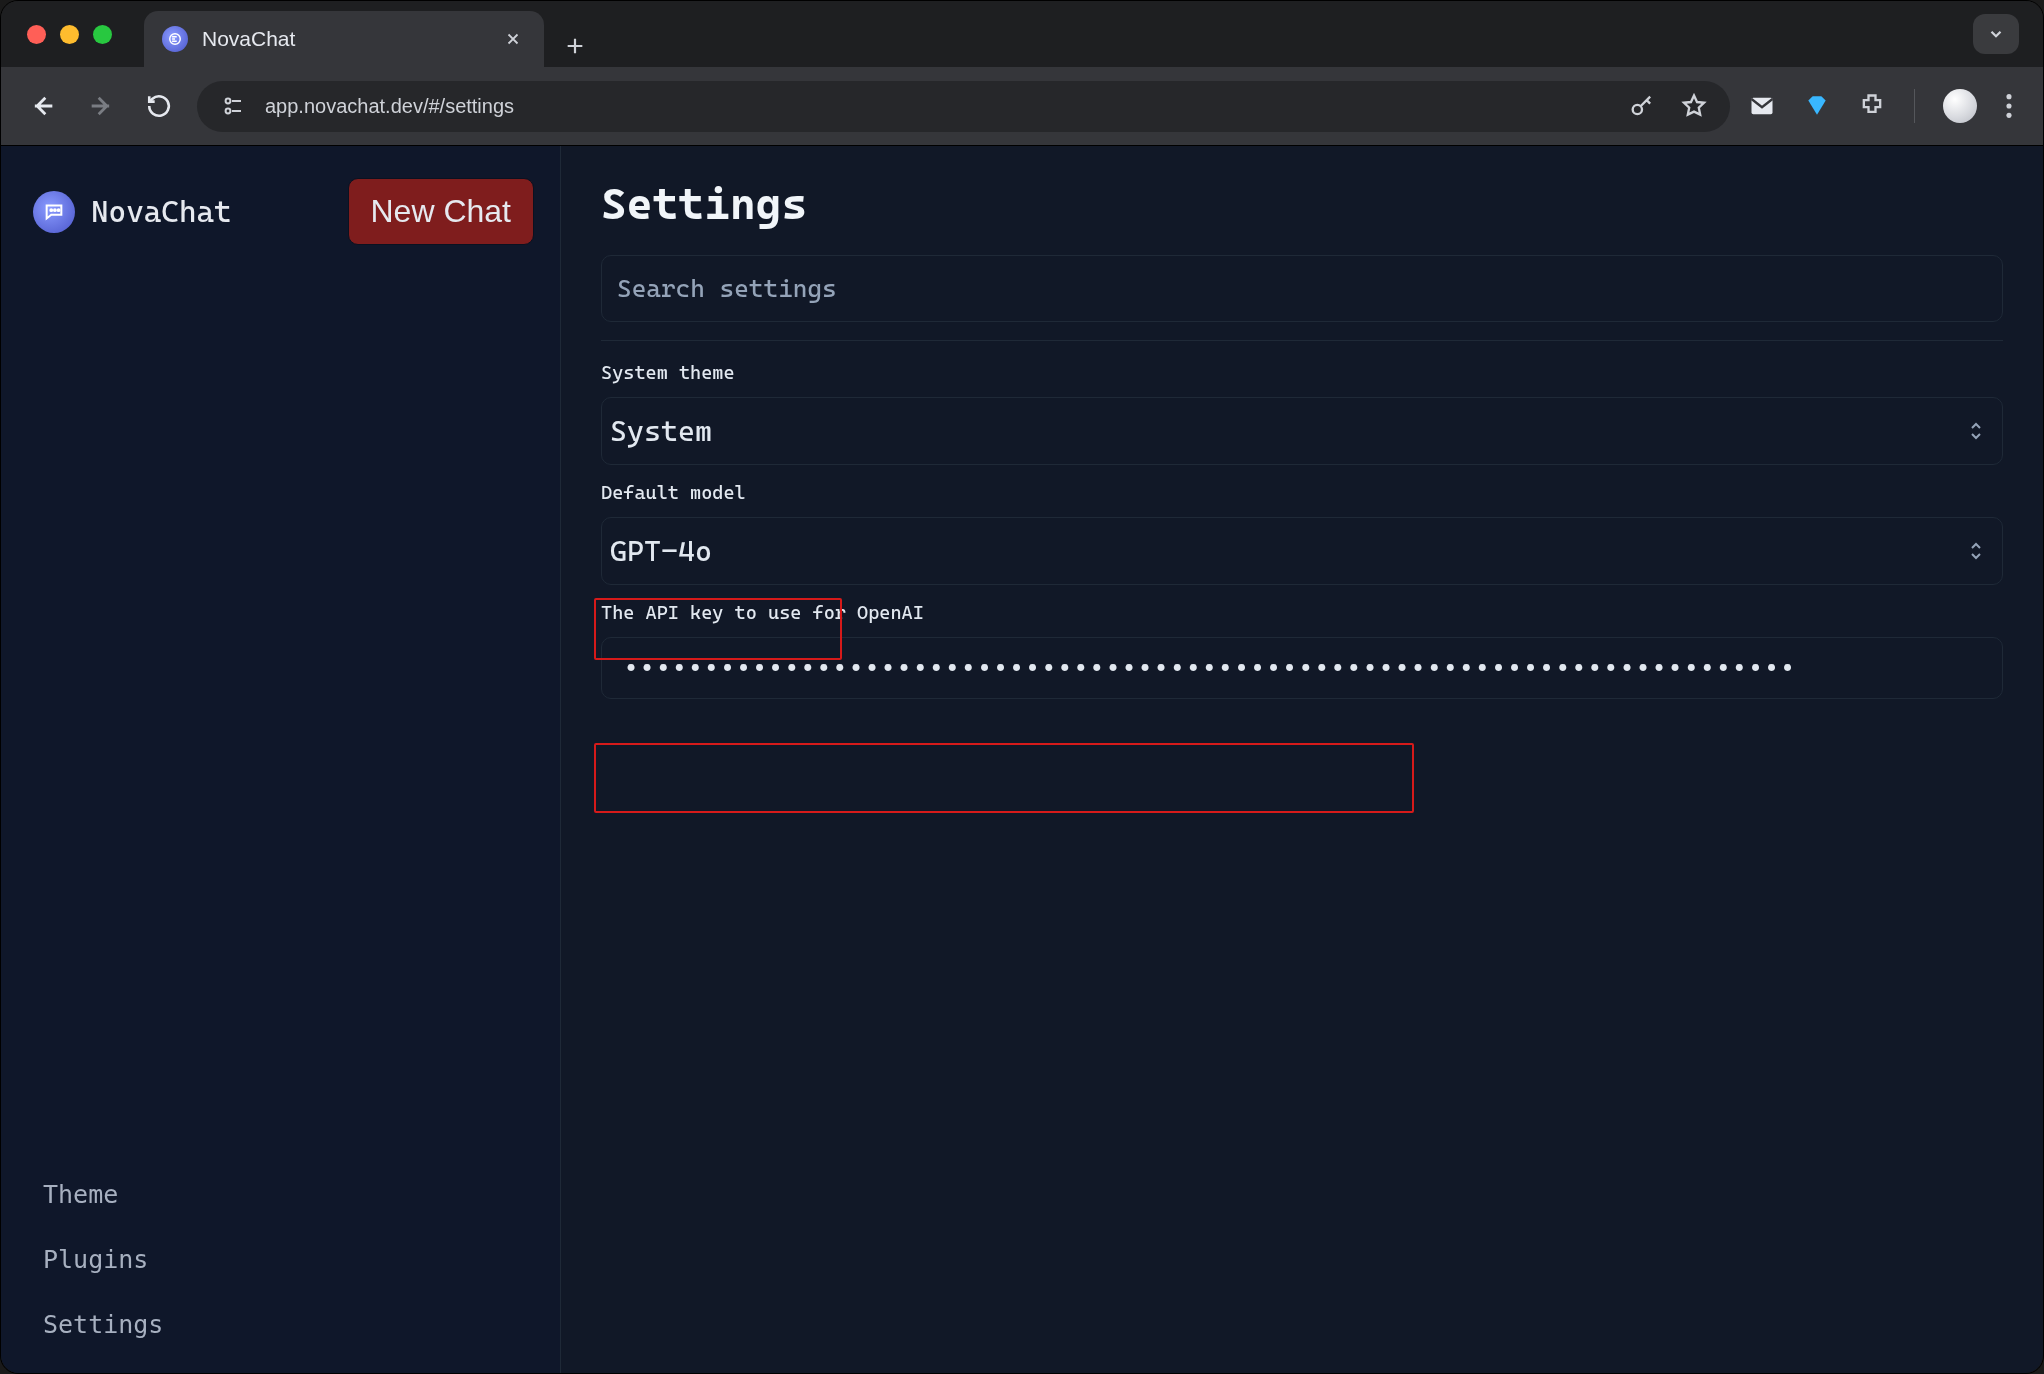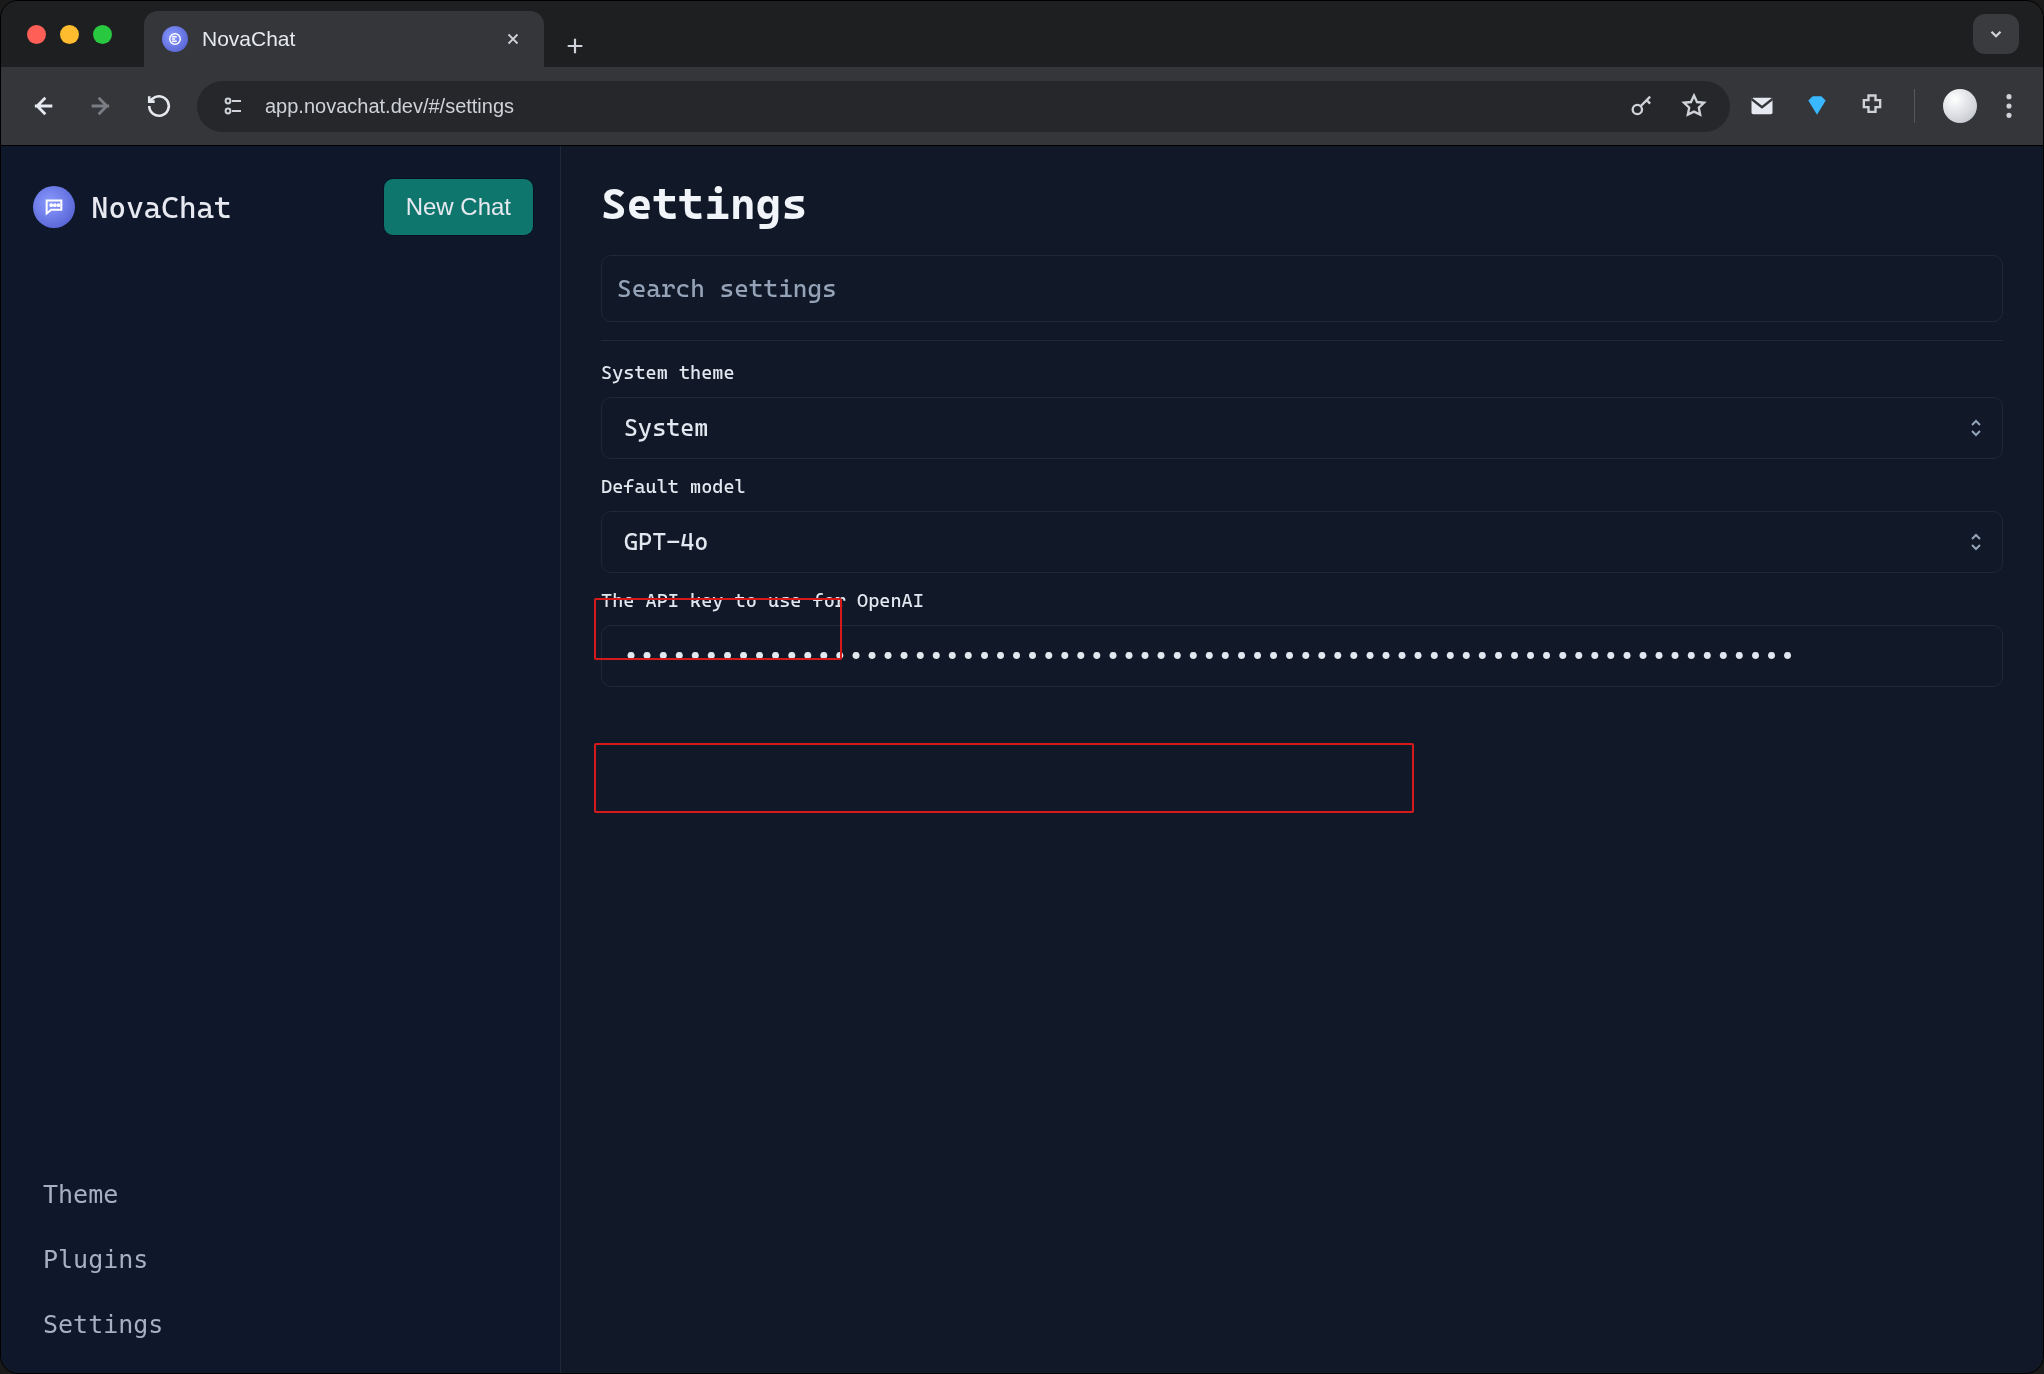--- a/index.html
+++ b/index.html
@@ -122,25 +122,25 @@
     padding: 12px 26px 18px 32px;
   }
   .brand { display:flex; align-items:center; gap:16px; }
   .brand-logo {
     width:42px; height:42px; border-radius:50%;
     background: radial-gradient(circle at 40% 40%, #8a9bff, #4a55c9);
     display:flex; align-items:center; justify-content:center;
   }
   .brand-name { font-size: 30px; color:#e6e9ef; }
   .new-chat-btn {
-    background:#0f766e; color:#e6e9ef;
+    background:#7f1d1d; color:#e6e9ef;
     border:1px solid #0b1120;
     padding: 14px 22px;
     border-radius: 10px;
-    font-size: 24px;
+    font-size: 32px;
   }
   .sidebar-spacer { flex:1; }
   .sidebar-footer { display:flex; flex-direction:column; gap:4px; padding: 0 18px; }
   .sidebar-link {
     color:#a7b0c0; font-size:25px; padding:16px 24px; border-radius:8px;
     font-family: ui-monospace, monospace;
   }
 
   .main {
     flex:1; padding: 32px 40px 40px 40px;
@@ -161,22 +161,22 @@
     font-family: inherit;
   }
   .search-box::placeholder { color:#94a3b8; }
   .divider-h { height:1px; background:#1f2937; margin: 18px 0 20px; }
 
   .field-block { margin-bottom: 16px; }
   .field-label { font-size:19px; color:#e2e8f0; margin-bottom: 14px; display:block; }
   .select {
     position:relative; width:100%;
     background:#111827; border:1px solid #1f2937;
-    border-radius:10px; padding:16px 48px 16px 22px;
-    color:#e2e8f0; font-size:24px;
+    border-radius:10px; padding:16px 48px 16px 8px;
+    color:#e2e8f0; font-size:29px;
   }
   .select .chev {
     position:absolute; right:18px; top:50%; transform:translateY(-50%);
     color:#94a3b8;
   }
   .text-input {
     width:100%;
     background:#111827; border:1px solid #1f2937;
     border-radius:10px; padding:16px 22px;
     color:#e2e8f0; font-size:24px; font-family: inherit;

